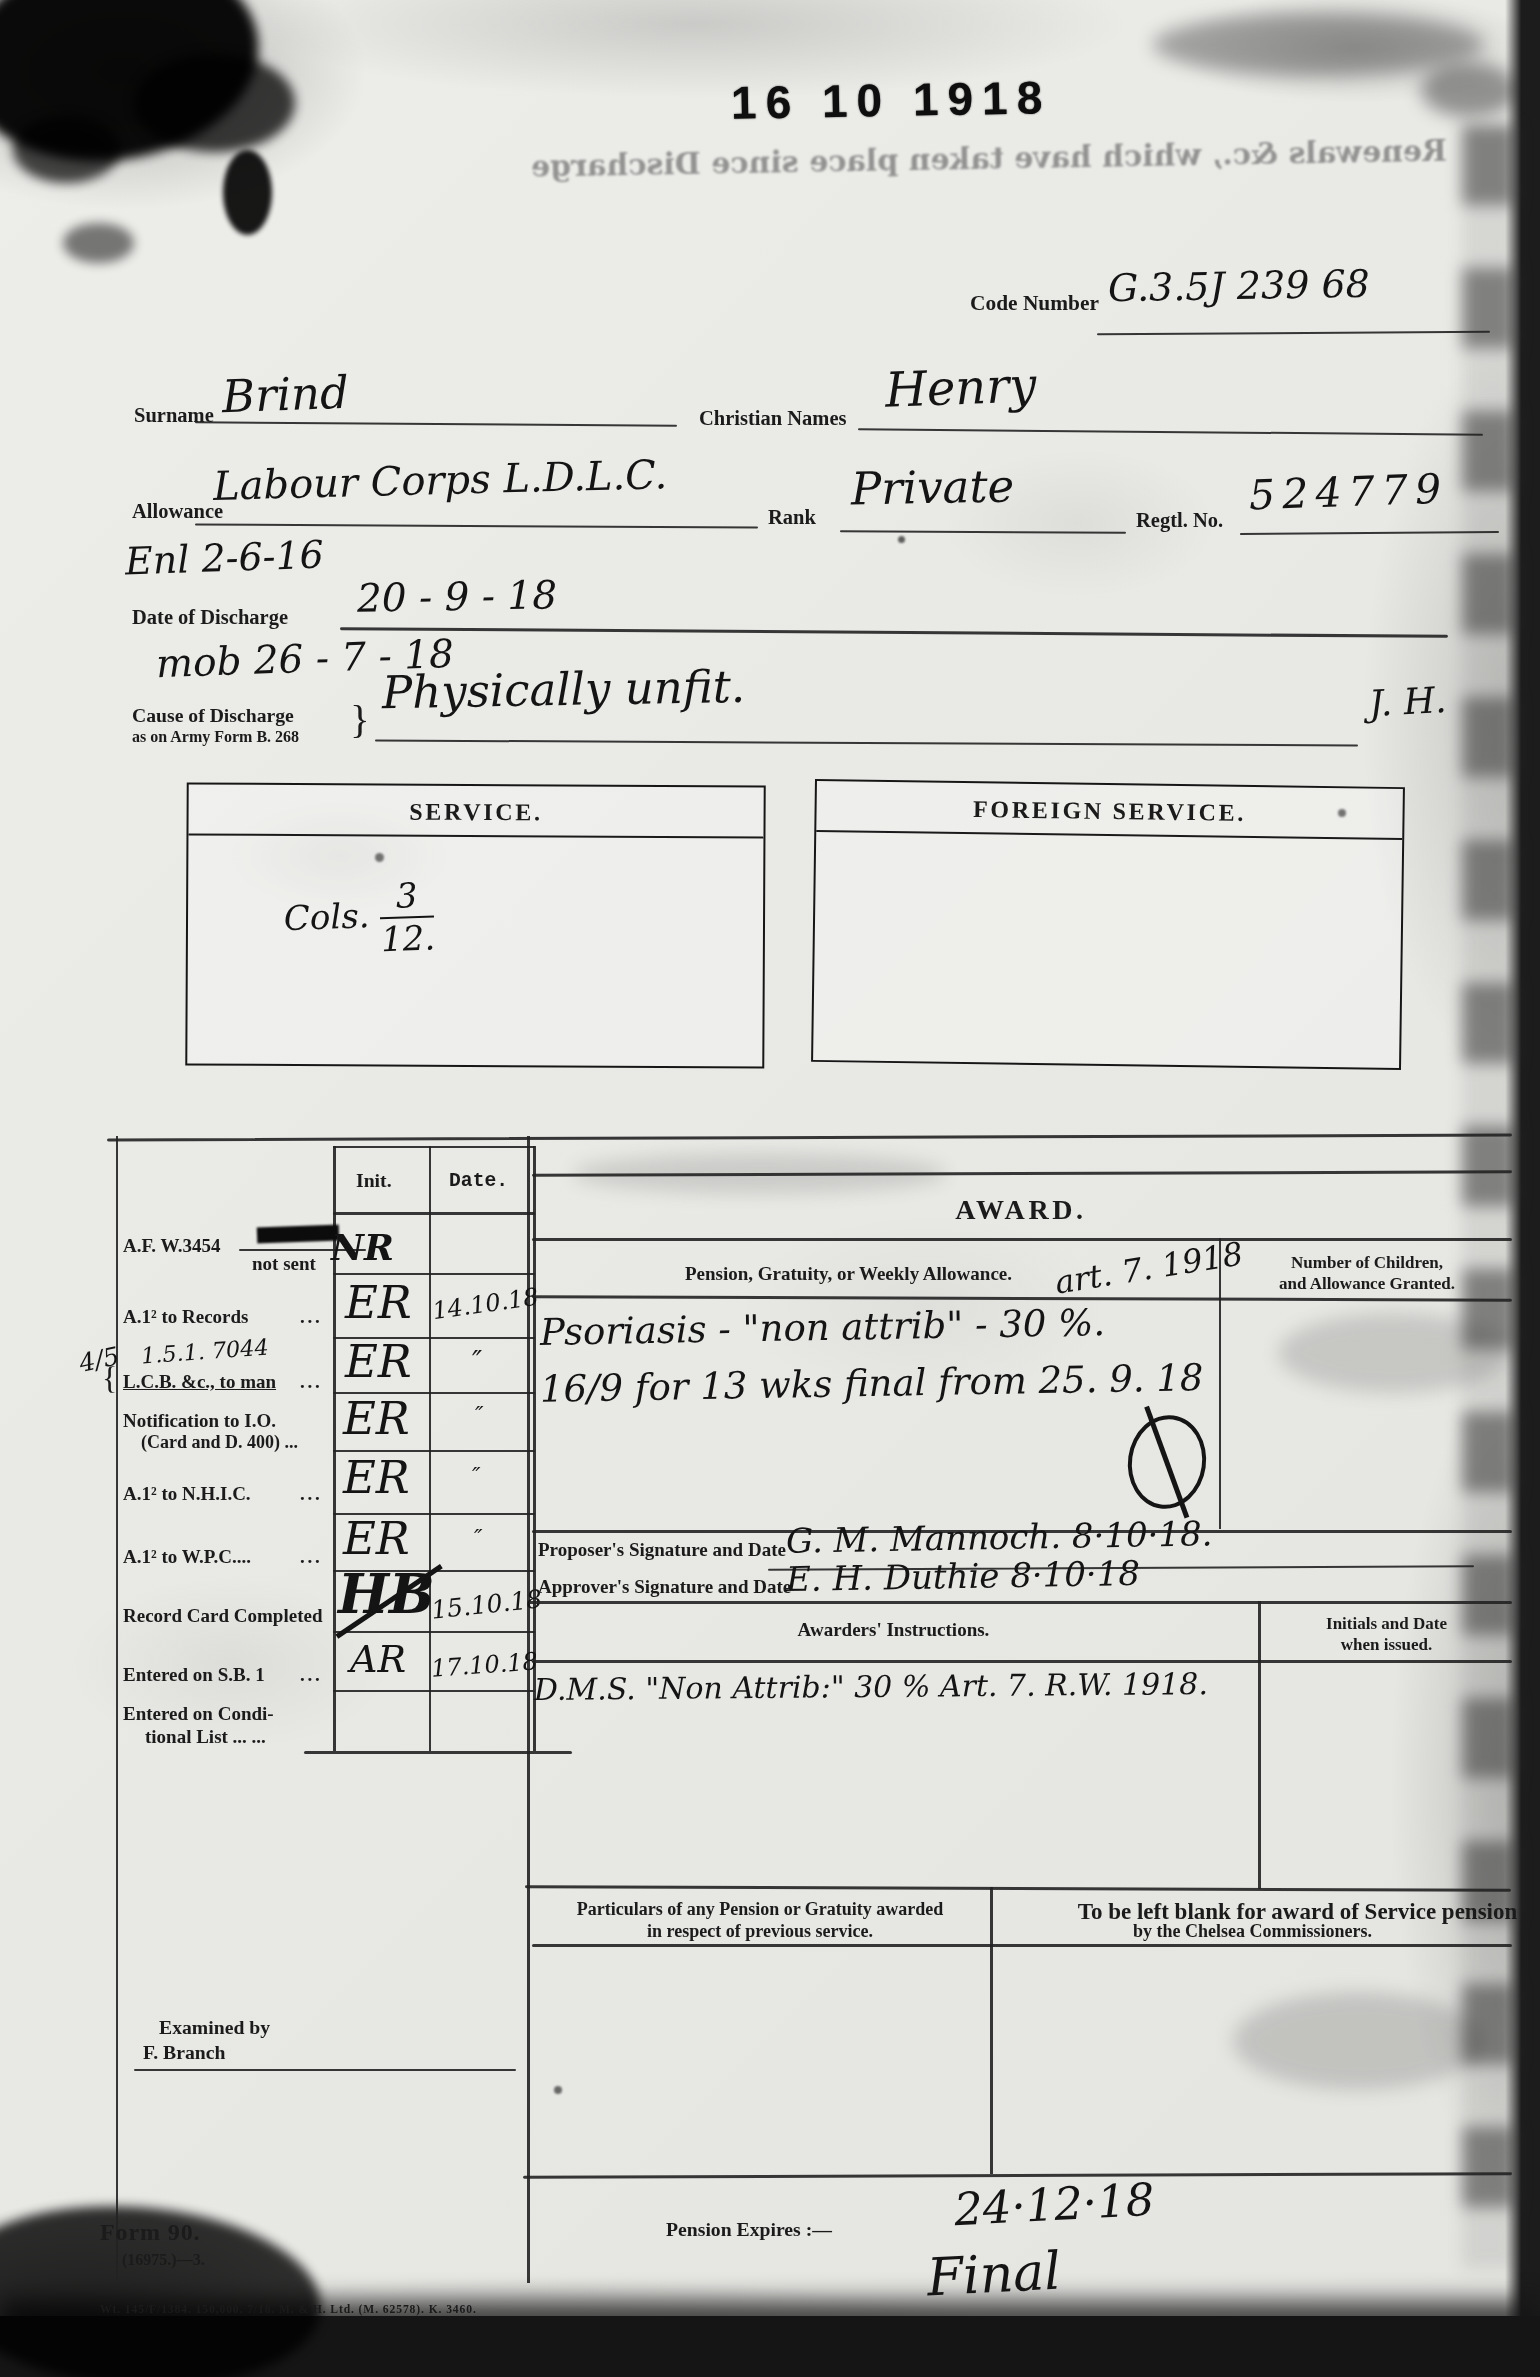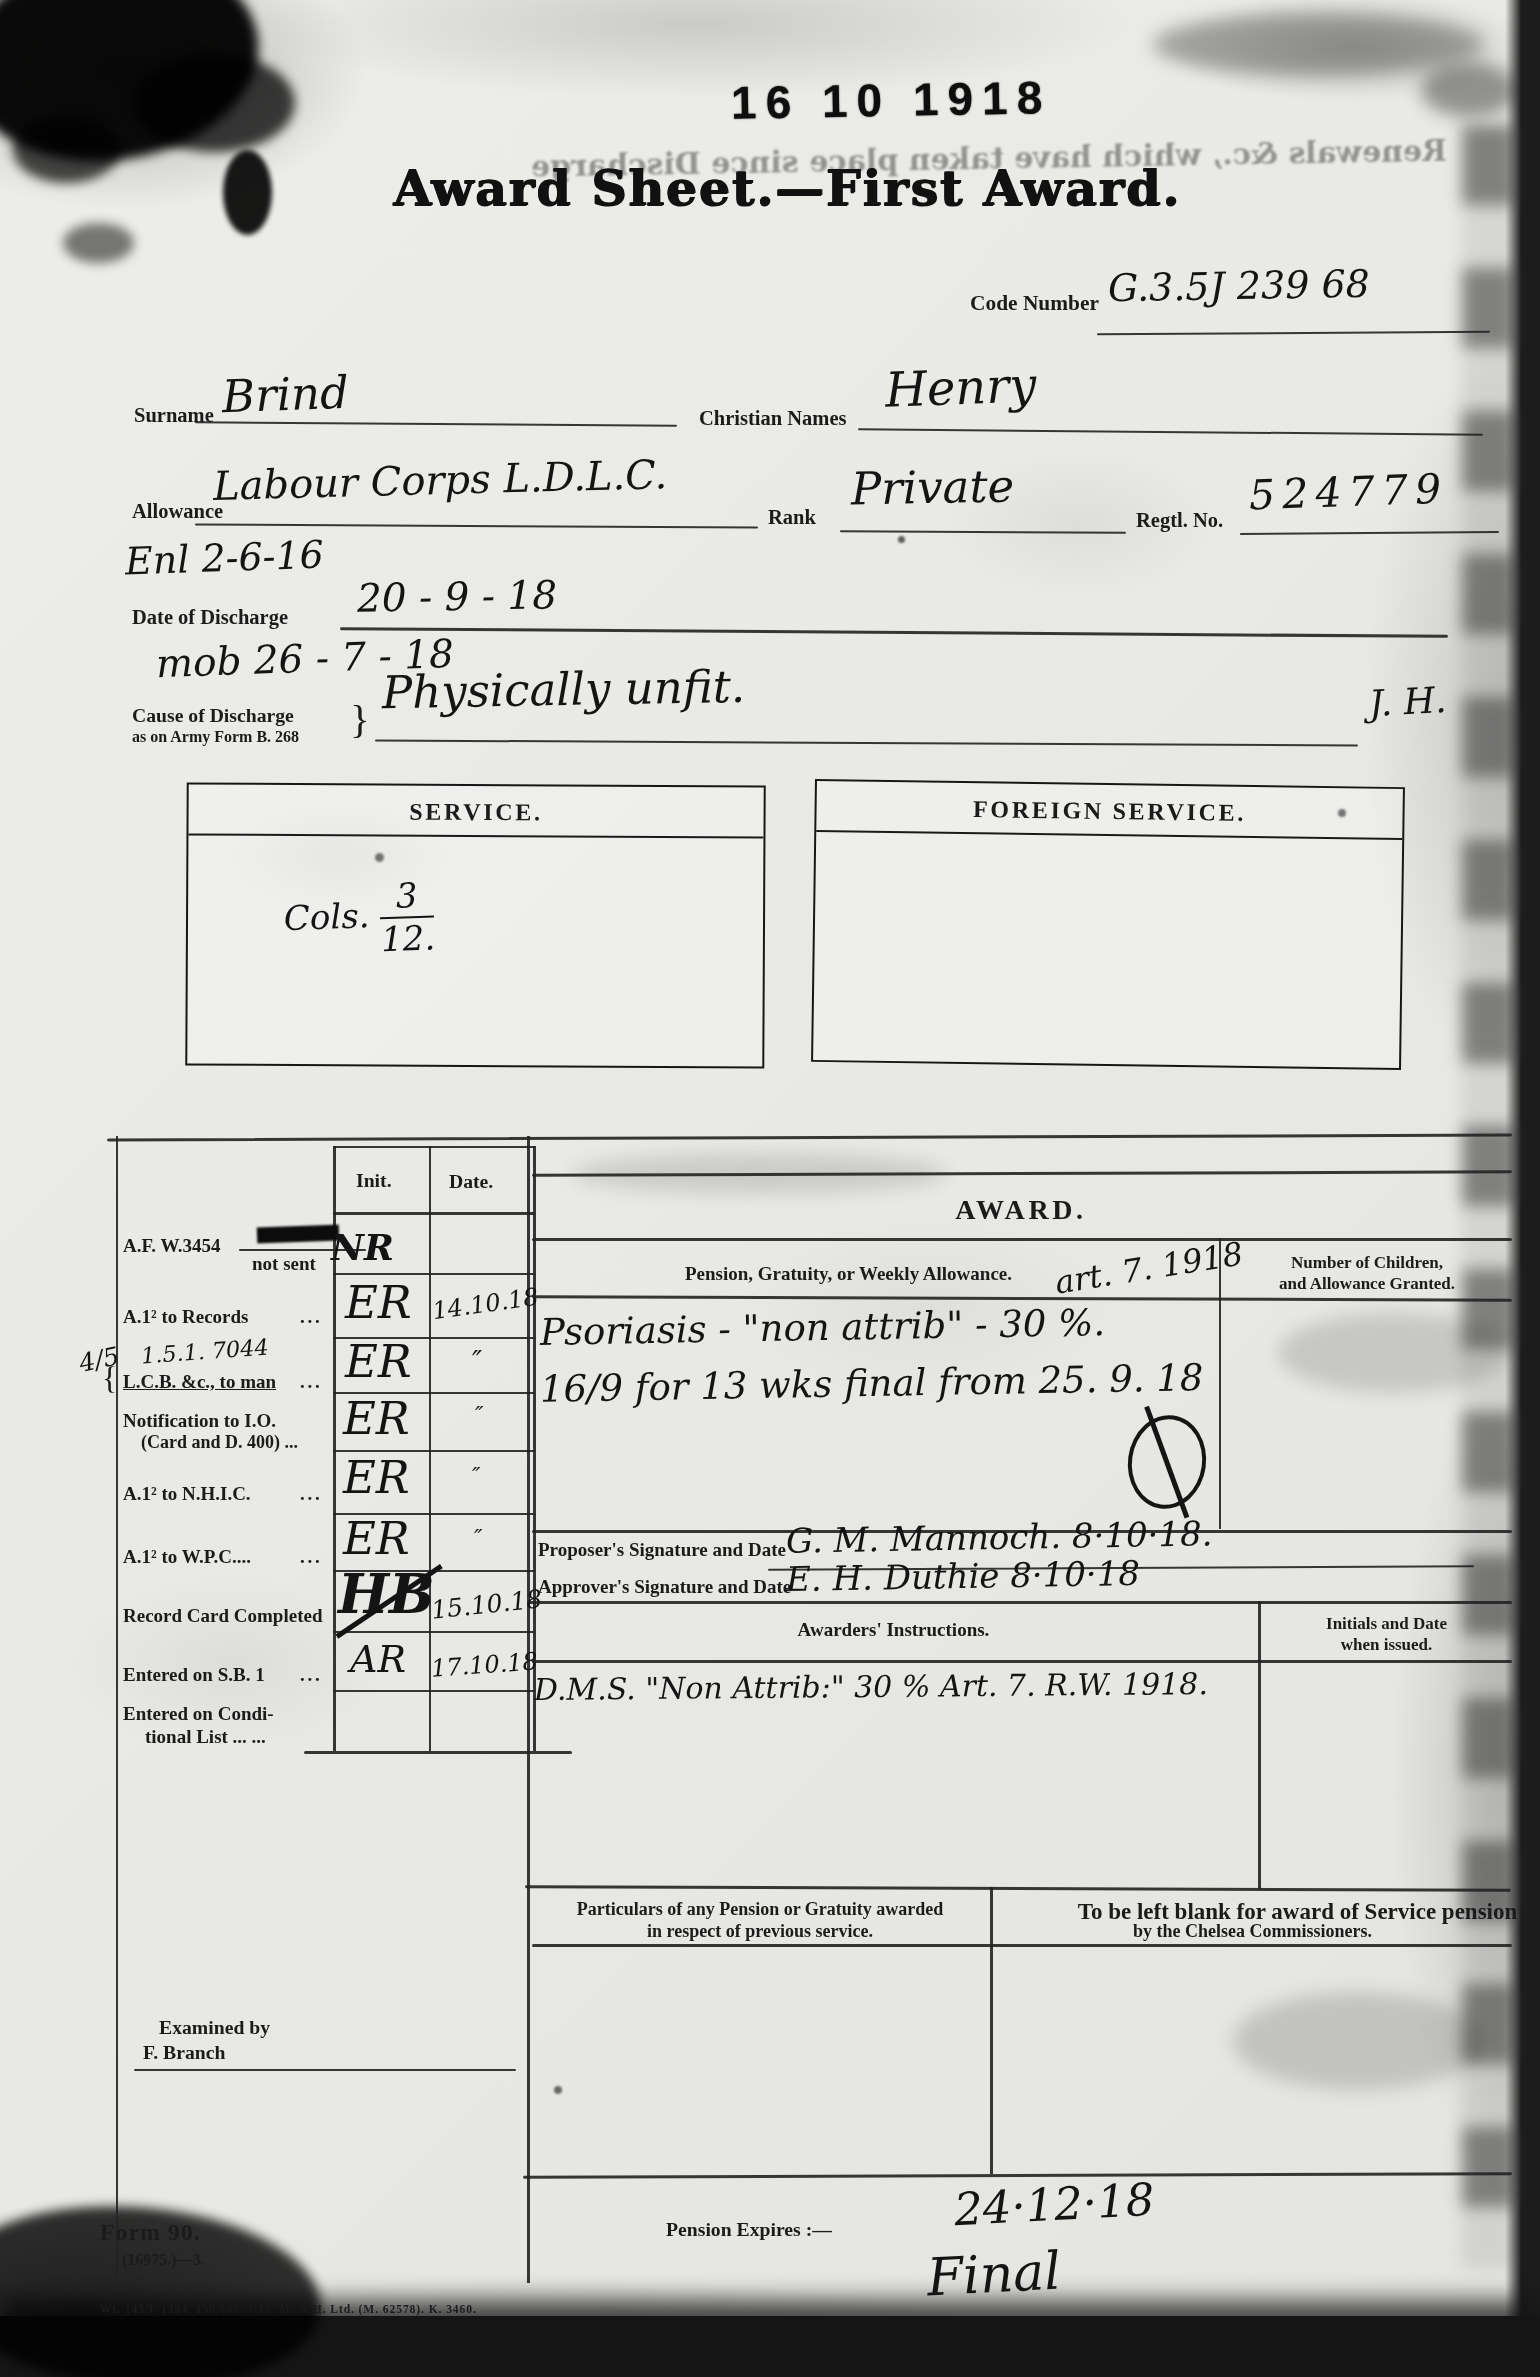--- a/index.html
+++ b/index.html
@@ -66,21 +66,20 @@
   <div class="abs" style="left:1462px;top:125px;width:54px;height:2144px;filter:blur(8px);opacity:.55;background:repeating-linear-gradient(180deg,#2c2c2c 0 80px,rgba(60,60,60,.2) 80px 143px);"></div>
   <div class="abs" style="left:0;top:2316px;width:1540px;height:63px;background:#151515;box-shadow:0 -16px 23px rgba(20,20,20,.75);"></div>
   <div class="abs blob" style="left:-54px;top:2207px;width:375px;height:179px;opacity:.8;transform:rotate(4deg);"></div>
   <div class="abs blob" style="left:375px;top:853px;width:9px;height:9px;opacity:.7;filter:blur(0.9px);"></div>
   <div class="abs blob" style="left:1338px;top:809px;width:8px;height:8px;opacity:.7;filter:blur(0.9px);"></div>
   <div class="abs blob" style="left:898px;top:536px;width:7.1px;height:7.1px;opacity:.6;filter:blur(0.9px);"></div>
   <div class="abs blob" style="left:554px;top:2086px;width:8px;height:8px;opacity:.55;filter:blur(0.9px);"></div>
 
   <div class="abs bleed" style="left:268px;top:143px;width:1179px;font-size:30px;">Renewals &amp;c., which have taken place since Discharge</div>
   <div class="abs stamp" style="left:731px;top:73px;font-size:46px;transform:rotate(-1deg);">16 10 1918</div>
-  <div class="abs title" style="left:393px;top:159px;font-size:49px;">Award Sheet.—First Award.</div>
 
   <div class="abs print" style="left:970px;top:291px;font-size:21.4px;">Code Number</div>
   <div class="abs hw" style="left:1108px;top:264px;font-size:38px;transform:rotate(-1deg);">G.3.5J 239 68</div>
   <div class="abs hline" style="left:1097px;top:332px;width:393px;transform:rotate(-.4deg);"></div>
 
   <div class="abs print" style="left:134px;top:404px;font-size:20.5px;">Surname</div>
   <div class="abs hw" style="left:222px;top:368px;font-size:45px;transform:rotate(-2deg);">Brind</div>
   <div class="abs hline" style="left:195px;top:423px;width:482px;transform:rotate(.4deg);"></div>
   <div class="abs print" style="left:699px;top:407px;font-size:20.5px;">Christian Names</div>
   <div class="abs hw" style="left:885px;top:359px;font-size:48px;transform:rotate(-2deg);">Henry</div>
@@ -133,21 +132,21 @@
   <div class="abs hline" style="left:333px;top:1273px;width:202px;"></div>
   <div class="abs hline" style="left:333px;top:1337px;width:202px;"></div>
   <div class="abs hline" style="left:333px;top:1392px;width:202px;"></div>
   <div class="abs hline" style="left:333px;top:1450px;width:202px;"></div>
   <div class="abs hline" style="left:333px;top:1513px;width:202px;"></div>
   <div class="abs hline" style="left:333px;top:1570px;width:202px;"></div>
   <div class="abs hline" style="left:333px;top:1631px;width:202px;"></div>
   <div class="abs hline" style="left:333px;top:1690px;width:202px;"></div>
   <div class="abs hline" style="left:304px;top:1751px;width:268px;height:2.7px;"></div>
   <div class="abs print" style="left:356px;top:1169px;font-size:19.7px;">Init.</div>
-  <div class="abs print" style="left:449px;top:1170px;font-size:19.7px;">Date.</div>
+  <div class="abs print" style="left:449px;top:1170px;font-size:19.7px;font-family:Liberation Mono, monospace;">Date.</div>
 
   <div class="abs print" style="left:123px;top:1235px;font-size:19px;">A.F. W.3454</div>
   <div class="abs redact" style="left:257px;top:1226px;width:82px;height:16px;transform:rotate(-2deg);"></div>
   <div class="abs hline" style="left:239px;top:1249px;width:127px;"></div>
   <div class="abs print" style="left:252px;top:1253px;font-size:19px;">not sent</div>
   <div class="abs hw" style="left:331px;top:1226px;font-size:36px;font-weight:bold;">NR</div>
 
   <div class="abs print" style="left:123px;top:1306px;font-size:19px;">A.1² to Records</div>
   <div class="abs print dots" style="left:300px;top:1306px;font-size:19px;">...</div>
   <div class="abs hw" style="left:345px;top:1276px;font-size:45px;">ER</div>

